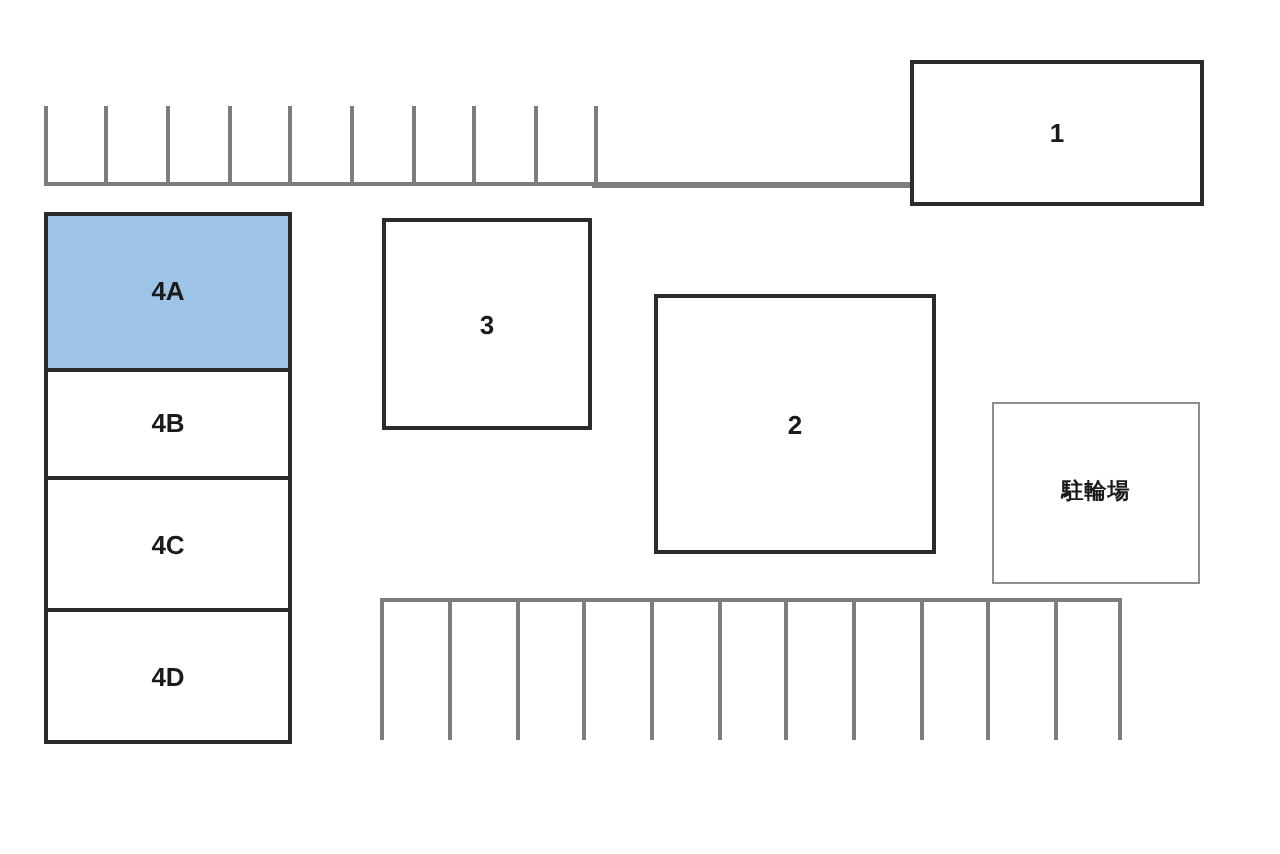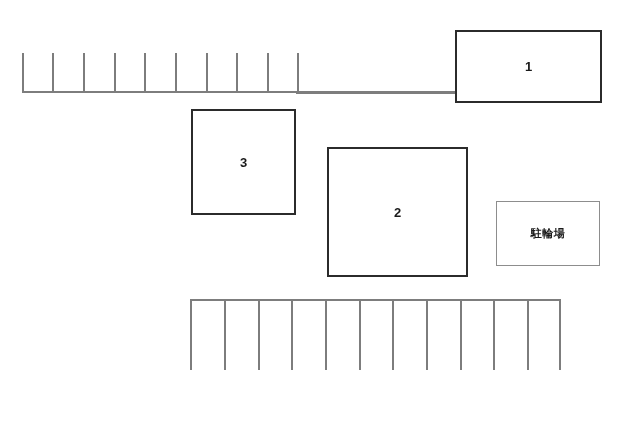--- a/index.html
+++ b/index.html
@@ -139,24 +139,38 @@
   </div>
 
   <div class="shape building" style="left: 191px; top: 109px; width: 105px; height: 106px;">
     <span class="building-label">3</span>
   </div>
 
   <div class="shape building" style="left: 327px; top: 147px; width: 141px; height: 130px;">
     <span class="building-label">2</span>
   </div>
 
-  <div class="shape bike-park" style="left: 496px; top: 201px; width: 104px; height: 65px;">
+  <div class="shape bike-park" style="left: 496px; top: 201px; width: 104px; height: 91px;">
     <span class="bike-park-label">駐輪場</span>
   </div>
 
+  <div class="shape unit-block" style="left: 22px; top: 106px; width: 124px; height: 266px;">
+      <div class="unit-row highlight" style="height: 79px; background: rgb(157, 195, 230);">
+        <span class="unit-label">4A</span>
+      </div>
+      <div class="unit-row" style="height: 55px;">
+        <span class="unit-label">4B</span>
+      </div>
+      <div class="unit-row" style="height: 67px;">
+        <span class="unit-label">4C</span>
+      </div>
+      <div class="unit-row" style="height: 65px;">
+        <span class="unit-label">4D</span>
+      </div>
+    </div>
 
   <div class="parking-row baseline-top" style="left: 190px; top: 299px; width: 371px; height: 71px;">
     <div class="parking-baseline" style="background: rgb(125, 125, 125);"></div>
   <div class="stall-divider" style="left: 0px; background: rgb(125, 125, 125);"></div>
       <div class="stall-divider" style="left: 34px; background: rgb(125, 125, 125);"></div>
       <div class="stall-divider" style="left: 68px; background: rgb(125, 125, 125);"></div>
       <div class="stall-divider" style="left: 101px; background: rgb(125, 125, 125);"></div>
       <div class="stall-divider" style="left: 135px; background: rgb(125, 125, 125);"></div>
       <div class="stall-divider" style="left: 169px; background: rgb(125, 125, 125);"></div>
       <div class="stall-divider" style="left: 202px; background: rgb(125, 125, 125);"></div>

